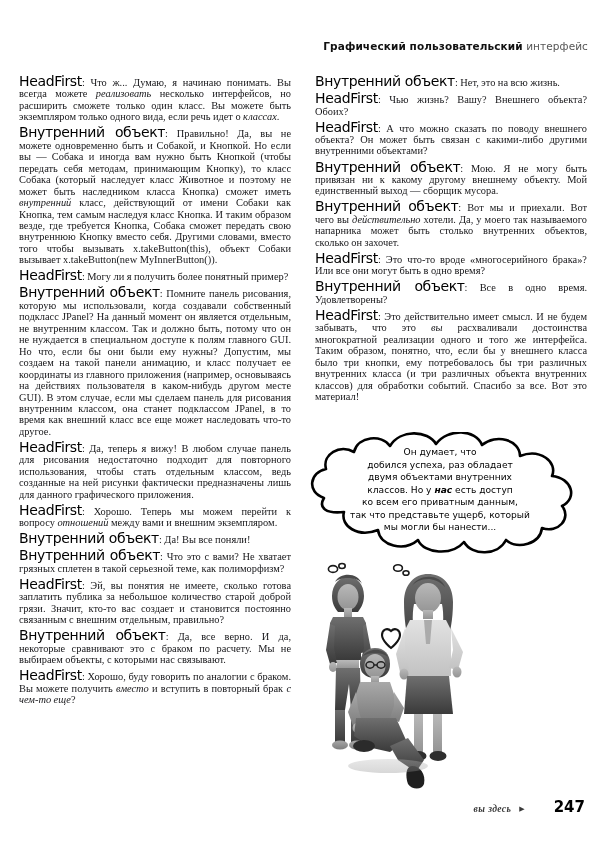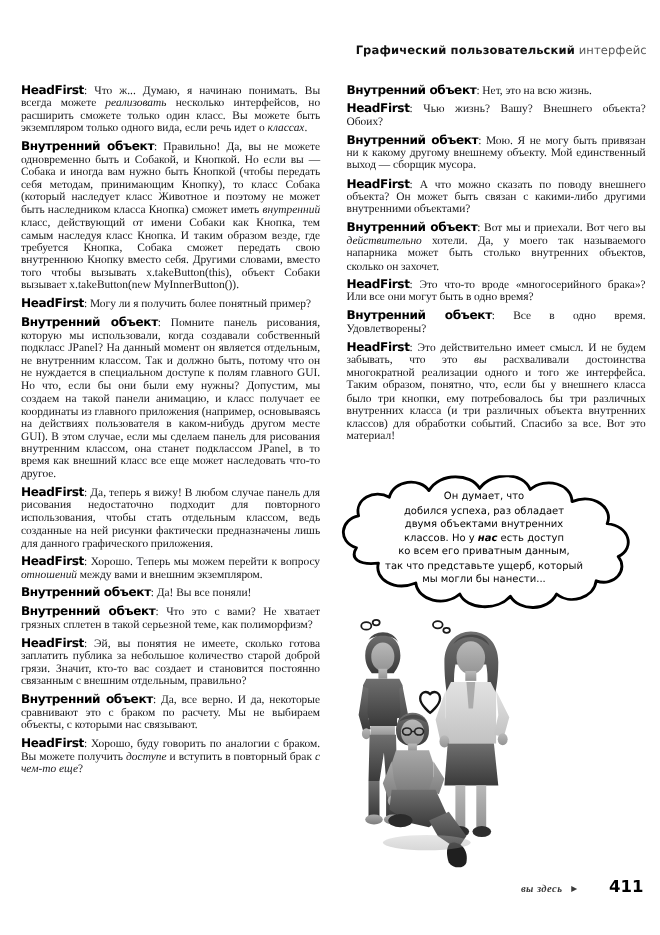--- a/index.html
+++ b/index.html
@@ -52,22 +52,22 @@
     text-align: justify;
     color: #17171a;
     margin: 0 0 4.6px 0;
     -webkit-hyphens: auto;
     hyphens: auto;
     word-spacing: -0.1px;
   }
   .para:last-child { margin-bottom: 0; }
   .spk {
     font-family: "DejaVu Sans", sans-serif;
-    font-weight: bold;
-    font-size: 11px;
+    font-weight: normal;
+    font-size: 14px;
     letter-spacing: -0.35px;
     color: #000000;
   }
   .it { font-style: italic; }
 
   
   #balloon-wrap {
     position: absolute;
     left: 296px; top: 432px;
     width: 290px; height: 135px;
@@ -140,27 +140,27 @@
         <div class="para"><span class="spk">HeadFirst</span><span>: </span><span>Что ж... Думаю, я начинаю понимать. Вы всегда можете </span><span class="it">реализовать</span><span> несколько интерфейсов, но расширить сможете только один класс. Вы можете быть экземпляром только одного вида, если речь идет о </span><span class="it">классах</span><span>.</span></div>
         <div class="para"><span class="spk">Внутренний объект</span><span>: </span><span>Правильно! Да, вы не можете одновременно быть и Собакой, и Кнопкой. Но если вы — Собака и иногда вам нужно быть Кнопкой (чтобы передать себя методам, принимающим Кнопку), то класс Собака (который наследует класс Животное и поэтому не может быть наследником класса Кнопка) сможет иметь </span><span class="it">внутренний</span><span> класс, действующий от имени Собаки как Кнопка, тем самым наследуя класс Кнопка. И таким образом везде, где требуется Кнопка, Собака сможет передать свою внутреннюю Кнопку вместо себя. Другими словами, вместо того чтобы вызывать x.takeButton(this), объект Собаки вызывает x.takeButton(new MyInnerButton()).</span></div>
         <div class="para"><span class="spk">HeadFirst</span><span>: </span><span>Могу ли я получить более понятный пример?</span></div>
         <div class="para"><span class="spk">Внутренний объект</span><span>: </span><span>Помните панель рисования, которую мы использовали, когда создавали собственный подкласс JPanel? На данный момент он является отдельным, не внутренним классом. Так и должно быть, потому что он не нуждается в специальном доступе к полям главного GUI. Но что, если бы они были ему нужны? Допустим, мы создаем на такой панели анимацию, и класс получает ее координаты из главного приложения (например, основываясь на действиях пользователя в каком-нибудь другом месте GUI). В этом случае, если мы сделаем панель для рисования внутренним классом, она станет подклассом JPanel, в то время как внешний класс все еще может наследовать что-то другое.</span></div>
         <div class="para"><span class="spk">HeadFirst</span><span>: </span><span>Да, теперь я вижу! В любом случае панель для рисования недостаточно подходит для повторного использования, чтобы стать отдельным классом, ведь созданные на ней рисунки фактически предназначены лишь для данного графического приложения.</span></div>
         <div class="para"><span class="spk">HeadFirst</span><span>: </span><span>Хорошо. Теперь мы можем перейти к вопросу </span><span class="it">отношений</span><span> между вами и внешним экземпляром.</span></div>
         <div class="para"><span class="spk">Внутренний объект</span><span>: </span><span>Да! Вы все поняли!</span></div>
         <div class="para"><span class="spk">Внутренний объект</span><span>: </span><span>Что это с вами? Не хватает грязных сплетен в такой серьезной теме, как полиморфизм?</span></div>
         <div class="para"><span class="spk">HeadFirst</span><span>: </span><span>Эй, вы понятия не имеете, сколько готова заплатить публика за небольшое количество старой доброй грязи. Значит, кто-то вас создает и становится постоянно связанным с внешним отдельным, правильно?</span></div>
         <div class="para"><span class="spk">Внутренний объект</span><span>: </span><span>Да, все верно. И да, некоторые сравнивают это с браком по расчету. Мы не выбираем объекты, с которыми нас связывают.</span></div>
-        <div class="para"><span class="spk">HeadFirst</span><span>: </span><span>Хорошо, буду говорить по аналогии с браком. Вы можете получить </span><span class="it">доступе</span><span> и вступить в повторный брак </span><span class="it">с чем-то еще</span><span>?</span></div>
+        <div class="para"><span class="spk">HeadFirst</span><span>: </span><span>Хорошо, буду говорить по аналогии с браком. Вы можете получить </span><span class="it">вместо</span><span> и вступить в повторный брак </span><span class="it">с чем-то еще</span><span>?</span></div>
       </div>
     <div class="col col-right" id="col-right">
         <div class="para"><span class="spk">Внутренний объект</span><span>: </span><span>Нет, это на всю жизнь.</span></div>
         <div class="para"><span class="spk">HeadFirst</span><span>: </span><span>Чью жизнь? Вашу? Внешнего объекта? Обоих?</span></div>
+        <div class="para"><span class="spk">HeadFirst</span><span>: </span><span>А что можно сказать по поводу внешнего объекта? Он может быть связан с какими-либо другими внутренними объектами?</span></div>
         <div class="para"><span class="spk">Внутренний объект</span><span>: </span><span>Мою. Я не могу быть привязан ни к какому другому внешнему объекту. Мой единственный выход — сборщик мусора.</span></div>
-        <div class="para"><span class="spk">HeadFirst</span><span>: </span><span>А что можно сказать по поводу внешнего объекта? Он может быть связан с какими-либо другими внутренними объектами?</span></div>
         <div class="para"><span class="spk">Внутренний объект</span><span>: </span><span>Вот мы и приехали. Вот чего вы </span><span class="it">действительно</span><span> хотели. Да, у моего так называемого напарника может быть столько внутренних объектов, сколько он захочет.</span></div>
         <div class="para"><span class="spk">HeadFirst</span><span>: </span><span>Это что-то вроде «многосерийного брака»? Или все они могут быть в одно время?</span></div>
         <div class="para"><span class="spk">Внутренний объект</span><span>: </span><span>Все в одно время. Удовлетворены?</span></div>
         <div class="para"><span class="spk">HeadFirst</span><span>: </span><span>Это действительно имеет смысл. И не будем забывать, что это </span><span class="it">вы</span><span> расхваливали достоинства многократной реализации одного и того же интерфейса. Таким образом, понятно, что, если бы у внешнего класса было три кнопки, ему потребовалось бы три различных внутренних класса (и три различных объекта внутренних классов) для обработки событий. Спасибо за все. Вот это материал!</span></div>
       </div>
   </div>
 
   <div id="balloon-wrap">
     <svg id="balloon-svg" width="290" height="135" viewBox="0 0 290 135">
       <path d="M28 66
@@ -300,16 +300,16 @@
       <path d="M92 206 C100 206 106 214 104 224 C102 230 92 230 88 224 C85 216 86 206 92 206 Z" fill="#1f1f1f"></path>
       <ellipse cx="44" cy="186" rx="11" ry="6" fill="#2b2b2b"></ellipse>
 
       <ellipse cx="68" cy="206" rx="40" ry="7" fill="url(#gfloor)" opacity="0.35"></ellipse>
     </g>
   </svg>
 
   <div id="footer">
     <span class="here">вы здесь</span>
     <span class="arrow">▶</span>
-    <span class="pageno">411</span>
+    <span class="pageno">247</span>
   </div>
 
 </div>
 
 </body></html>

